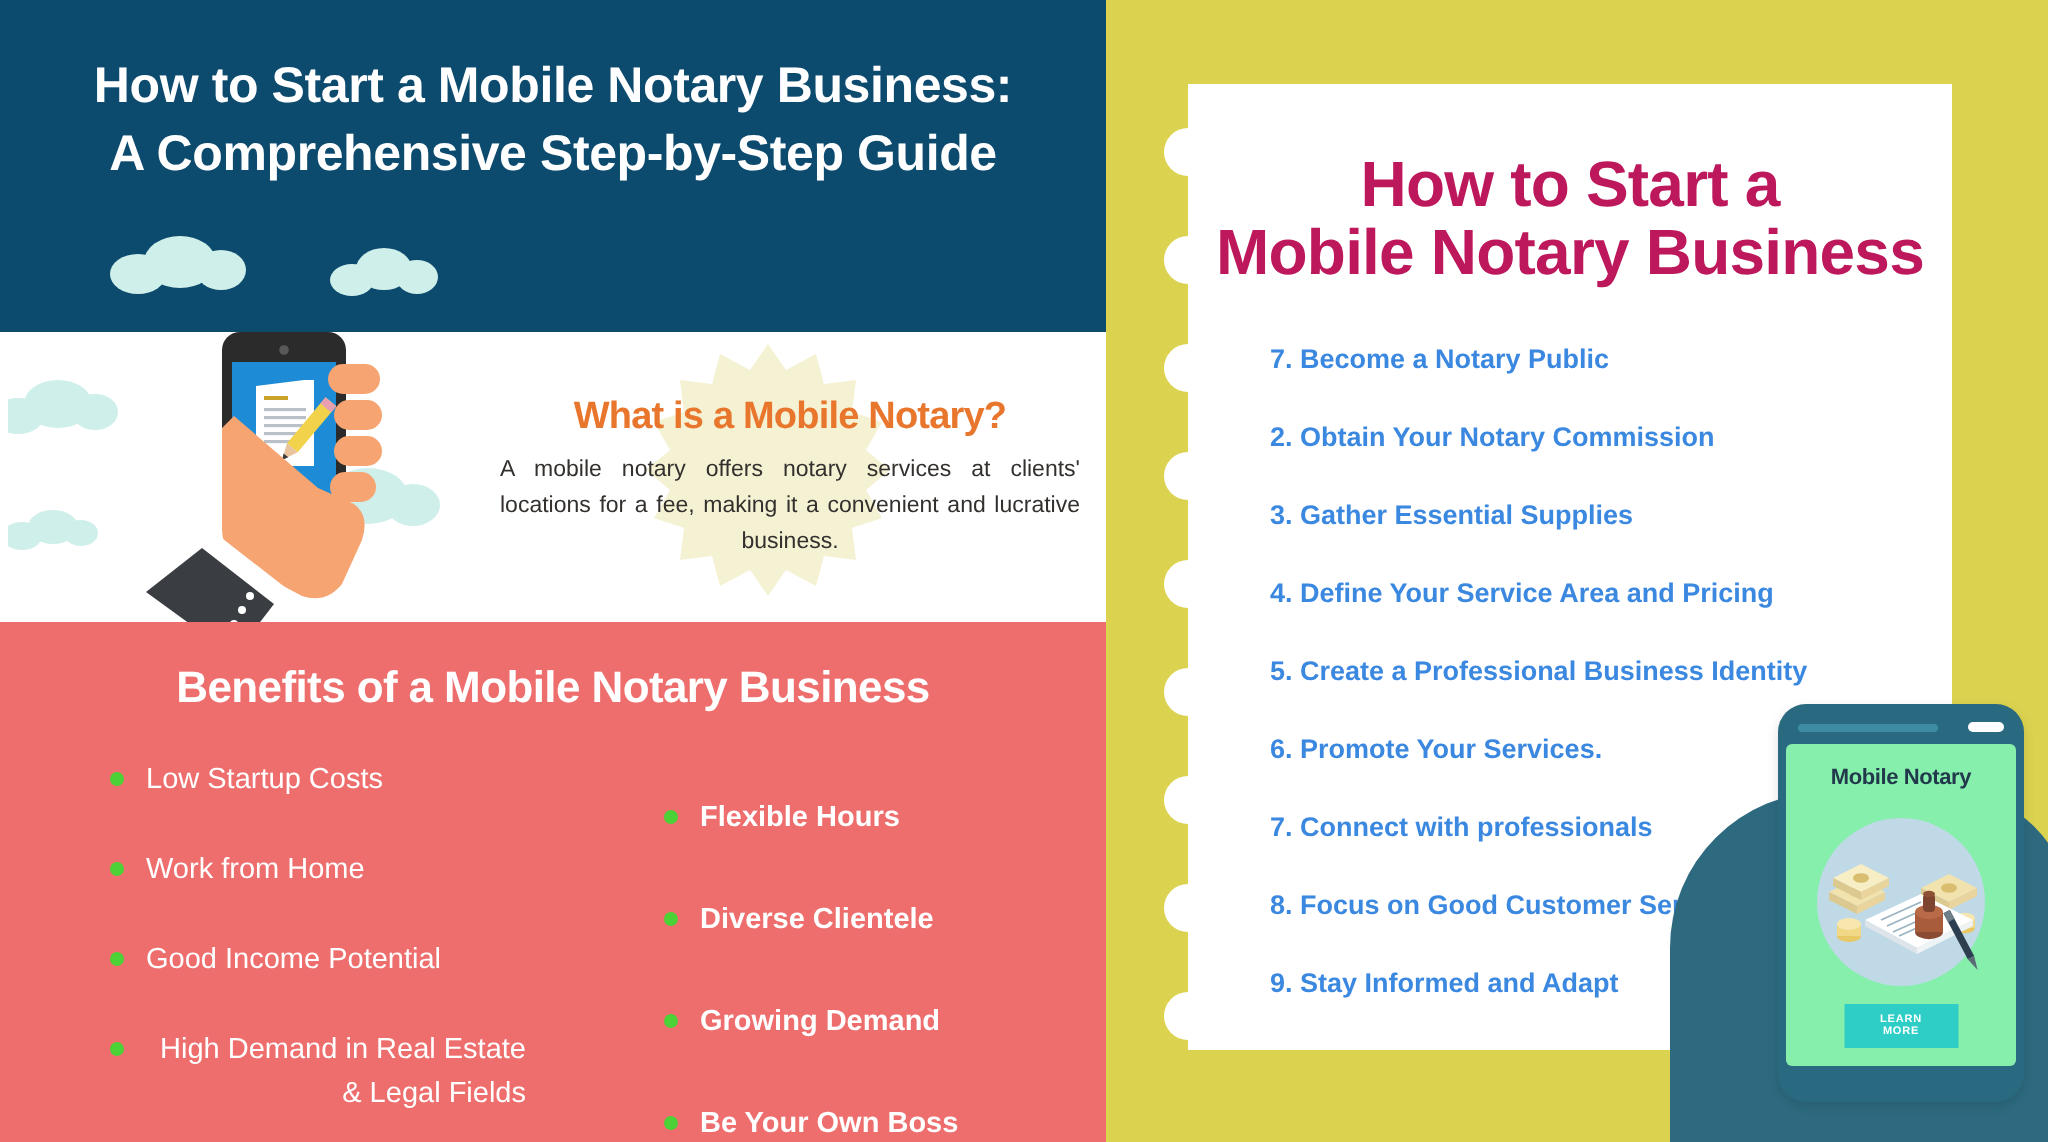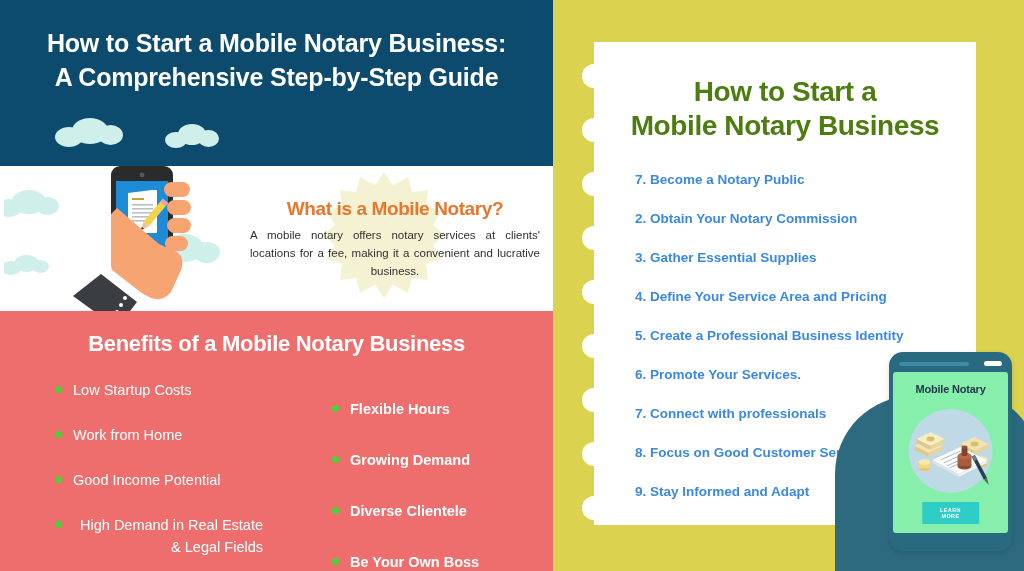--- a/index.html
+++ b/index.html
@@ -170,22 +170,22 @@
     position: absolute;
     left: -12px;
     width: 24px; height: 24px;
     border-radius: 50%;
     background: #ffffff;
   }
   .steps-title {
     position: absolute; left: 0; top: 33px;
     width: 382px;
     text-align: center;
-    color: #4d7c0f;
-    font-size: 28px;
+    color: #be185d;
+    font-size: 32px;
     font-weight: bold;
     line-height: 34px;
     letter-spacing: -0.4px;
   }
   .steps-list {
     position: absolute; left: 41px; top: 130px;
     width: 330px;
     list-style: none;
   }
   .step-item {
@@ -356,25 +356,25 @@
           </div>
         </div>
 
         <div class="ben-col ben-col-b">
           <div class="ben-item">
             <span class="ben-dot"></span>
             <span class="ben-label">Flexible Hours</span>
           </div>
           <div class="ben-item">
             <span class="ben-dot"></span>
+            <span class="ben-label">Diverse Clientele</span>
+          </div>
+          <div class="ben-item">
+            <span class="ben-dot"></span>
             <span class="ben-label">Growing Demand</span>
-          </div>
-          <div class="ben-item">
-            <span class="ben-dot"></span>
-            <span class="ben-label">Diverse Clientele</span>
           </div>
           <div class="ben-item">
             <span class="ben-dot"></span>
             <span class="ben-label">Be Your Own Boss</span>
           </div>
         </div>
 
       </div>
     </div>
   </div>

